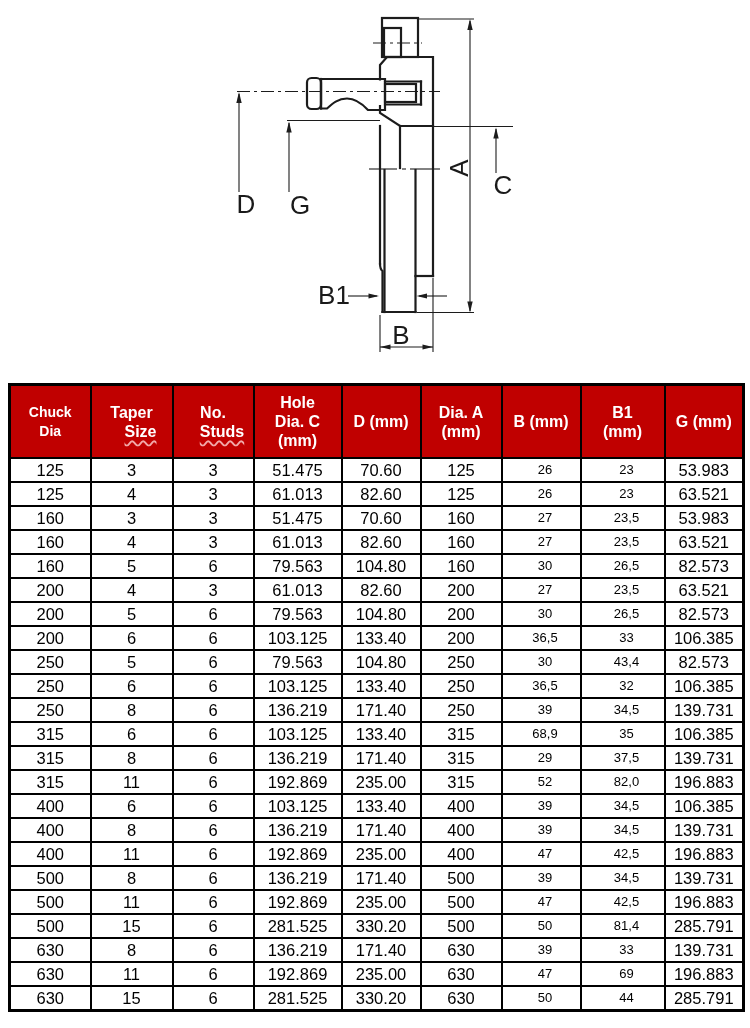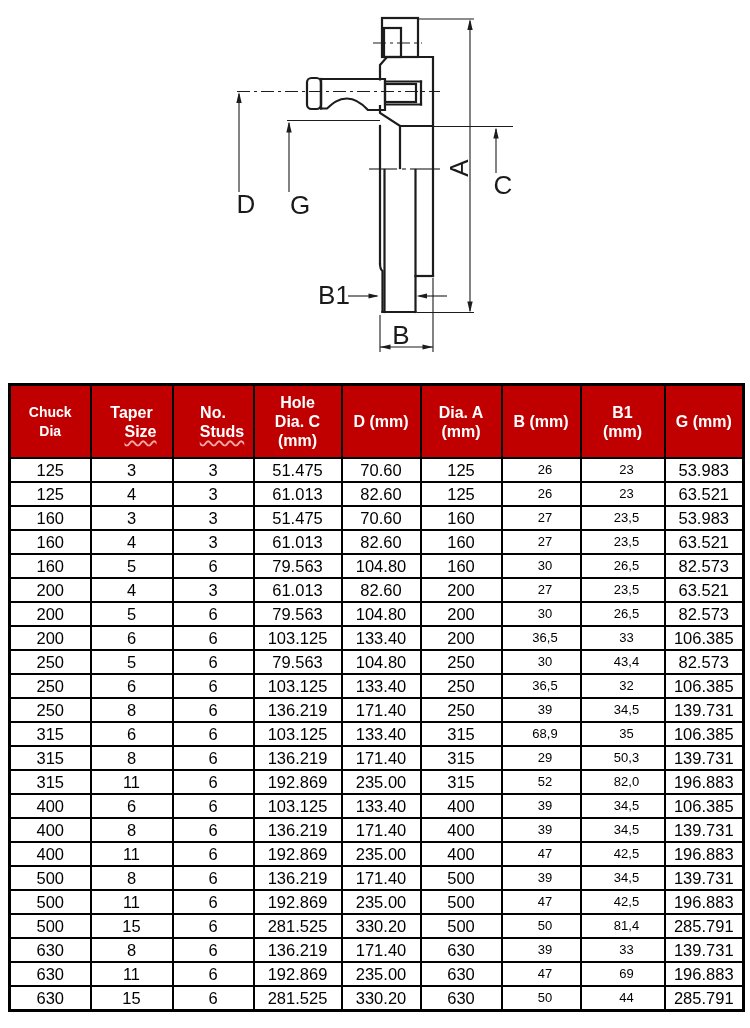--- a/index.html
+++ b/index.html
@@ -293,21 +293,21 @@
           <td>106.385</td>
         </tr>
         <tr>
           <td>315</td>
           <td>8</td>
           <td>6</td>
           <td>136.219</td>
           <td>171.40</td>
           <td>315</td>
           <td class="small">29</td>
-          <td class="small">50,3</td>
+          <td class="small">37,5</td>
           <td>139.731</td>
         </tr>
         <tr>
           <td>315</td>
           <td>11</td>
           <td>6</td>
           <td>192.869</td>
           <td>235.00</td>
           <td>315</td>
           <td class="small">52</td>

